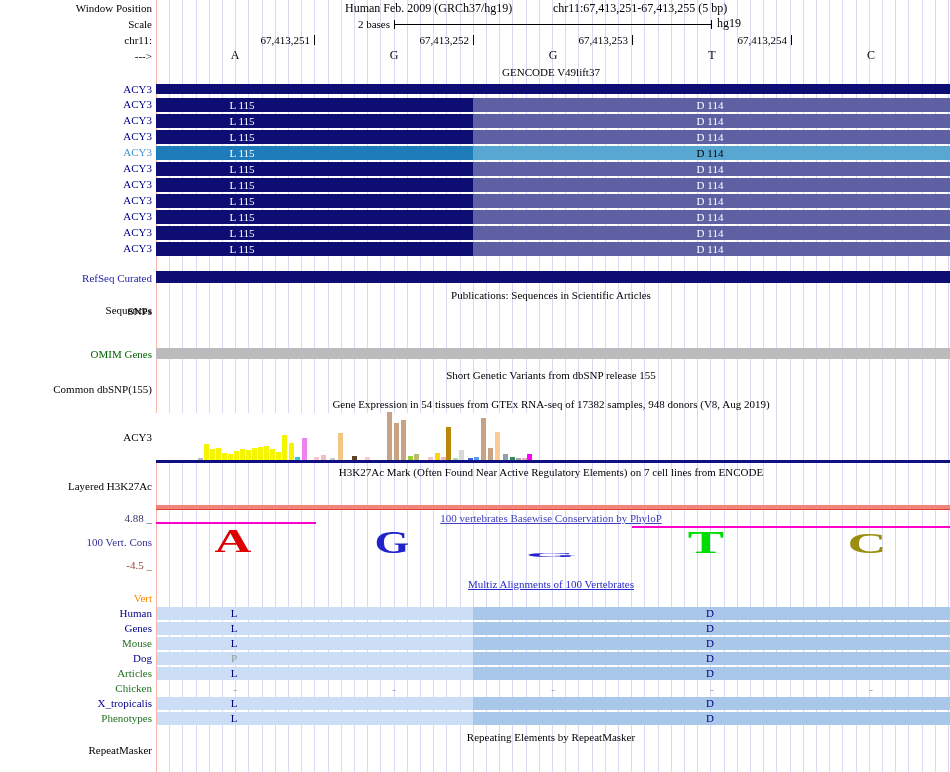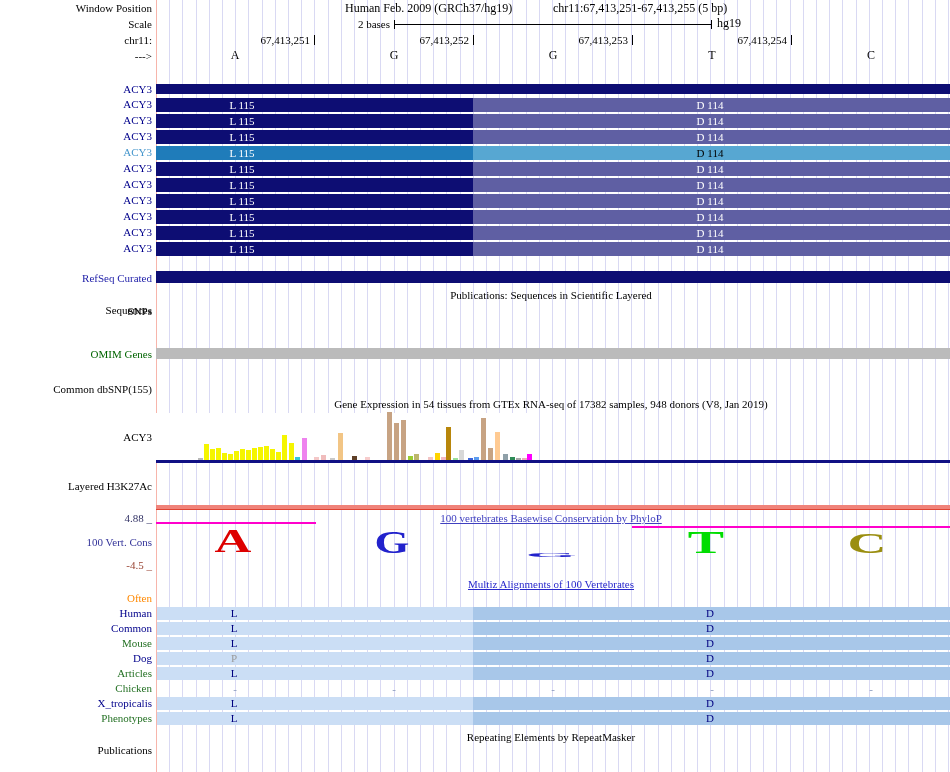--- a/index.html
+++ b/index.html
@@ -40,55 +40,58 @@
   <div class="lbl" style="top:18px">Scale</div>
   <div class="num" style="left:310px;top:18px;width:80px">2 bases</div>
   <div class="hline" style="left:394px;top:24px;width:318px"></div>
   <div class="vtick" style="left:394px;top:20px;height:9px"></div>
   <div class="vtick" style="left:711px;top:20px;height:9px"></div>
   <div class="htext" style="left:717px;top:17px">hg19</div>
 
   <div class="lbl" style="top:34px">chr11:</div>
   <div class="lbl" style="top:50px">---&gt;</div>
 
+  <div class="title" style="top:66px">GENCODE V49lift37</div>
   <div class="lbl" style="top:83px;color:#00008b">ACY3</div>
   <div class="bar" style="top:84px;height:10px;background:#0d0d73"></div>
 
   <div class="lbl" style="top:272px;color:#2222aa">RefSeq Curated</div>
   <div class="bar" style="top:271px;height:12px;background:#0d0d73"></div>
 
-  <div class="title" style="top:289px">Publications: Sequences in Scientific Layered</div>
+  <div class="title" style="top:289px">Publications: Sequences in Scientific Articles</div>
   <div class="lbl" style="top:304px">Sequences</div>
   <div class="lbl" style="top:305px">SNPs</div>
 
   <div class="lbl" style="top:348px;color:#006400">OMIM Genes</div>
   <div class="bar" style="top:348px;height:11px;background:#bbbbbb"></div>
 
+  <div class="title" style="top:369px">Short Genetic Variants from dbSNP release 155</div>
   <div class="lbl" style="top:383px">Common dbSNP(155)</div>
 
-  <div class="title" style="top:398px">Gene Expression in 54 tissues from GTEx RNA-seq of 17382 samples, 948 donors (V8, Jan 2019)</div>
+  <div class="title" style="top:398px">Gene Expression in 54 tissues from GTEx RNA-seq of 17382 samples, 948 donors (V8, Aug 2019)</div>
   <div style="position:absolute;left:156px;top:413px;width:378px;height:47px;background:#fff"></div>
   <div class="lbl" style="top:431px">ACY3</div>
   <div class="bar" style="top:460px;height:3px;background:#101084"></div>
 
+  <div class="title" style="top:466px">H3K27Ac Mark (Often Found Near Active Regulatory Elements) on 7 cell lines from ENCODE</div>
   <div class="lbl" style="top:480px">Layered H3K27Ac</div>
   <div class="bar" style="top:505px;height:4px;background:#f0837a;border-bottom:1px solid #de4433"></div>
 
   <div class="lbl" style="top:512px;color:#333366">4.88 _</div>
   <div class="title u" style="top:512px;color:#4040c0">100 vertebrates Basewise Conservation by PhyloP</div>
   <div style="position:absolute;left:156px;top:522px;width:160px;height:2px;background:#ff00cc"></div>
   <div style="position:absolute;left:632px;top:526px;width:318px;height:2px;background:#ff00cc"></div>
   <div class="lbl" style="top:536px;color:#333399">100 Vert. Cons</div>
   <div class="lbl" style="top:559px;color:#994433">-4.5 _</div>
 
   <div class="title u" style="top:578px;color:#2929cc">Multiz Alignments of 100 Vertebrates</div>
-  <div class="lbl" style="top:592px;color:#ff8800">Often</div>
+  <div class="lbl" style="top:592px;color:#ff8800">Vert</div>
 
   <div class="title" style="top:731px">Repeating Elements by RepeatMasker</div>
-  <div class="lbl" style="top:744px">Publications</div>
+  <div class="lbl" style="top:744px">RepeatMasker</div>
 <div class="num" style="top: 34px; left: 230px; width: 80px;">67,413,251</div>
     <div class="tick" style="top: 35px; left: 314px;"></div>
     <div class="num" style="top: 34px; left: 389px; width: 80px;">67,413,252</div>
     <div class="tick" style="top: 35px; left: 473px;"></div>
     <div class="num" style="top: 34px; left: 548px; width: 80px;">67,413,253</div>
     <div class="tick" style="top: 35px; left: 632px;"></div>
     <div class="num" style="top: 34px; left: 707px; width: 80px;">67,413,254</div>
     <div class="tick" style="top: 35px; left: 791px;"></div>
     <div class="base" style="top: 49px; left: 235px;">A</div>
     <div class="base" style="top: 49px; left: 394px;">G</div>
@@ -193,21 +196,21 @@
     <div class="consletter" style="left: 233px; bottom: 214px; font-size: 34px; color: rgb(221, 0, 0); transform: translateX(-50%) scale(1.5, 1);">A</div>
     <div class="consletter" style="left: 392px; bottom: 214px; font-size: 32px; color: rgb(34, 34, 204); transform: translateX(-50%) scale(1.4, 1);">G</div>
     <div class="consletter" style="left: 551px; bottom: 214px; font-size: 30px; color: rgb(34, 34, 204); transform: translateX(-50%) scale(2.2, 0.18);">G</div>
     <div class="consletter" style="left: 706px; bottom: 214px; font-size: 32px; color: rgb(0, 221, 0); transform: translateX(-50%) scale(1.7, 1);">T</div>
     <div class="consletter" style="left: 867px; bottom: 214px; font-size: 30px; color: rgb(154, 142, 16); transform: translateX(-50%) scale(1.8, 0.95);">C</div>
     <div class="lbl" style="top: 607px; color: rgb(0, 0, 139);">Human</div>
     <div class="aband" style="left: 157px; top: 607px; width: 316px; background: rgb(203, 222, 245);"></div>
     <div class="aband" style="left: 473px; top: 607px; width: 477px; background: rgb(168, 199, 233);"></div>
     <div class="aletter" style="left: 234px; top: 607px; color: rgb(0, 0, 128);">L</div>
     <div class="aletter" style="left: 710px; top: 607px; color: rgb(0, 0, 128);">D</div>
-    <div class="lbl" style="top: 622px; color: rgb(0, 0, 139);">Common</div>
+    <div class="lbl" style="top: 622px; color: rgb(0, 0, 139);">Genes</div>
     <div class="aband" style="left: 157px; top: 622px; width: 316px; background: rgb(203, 222, 245);"></div>
     <div class="aband" style="left: 473px; top: 622px; width: 477px; background: rgb(168, 199, 233);"></div>
     <div class="aletter" style="left: 234px; top: 622px; color: rgb(0, 0, 128);">L</div>
     <div class="aletter" style="left: 710px; top: 622px; color: rgb(0, 0, 128);">D</div>
     <div class="lbl" style="top: 637px; color: rgb(35, 112, 35);">Mouse</div>
     <div class="aband" style="left: 157px; top: 637px; width: 316px; background: rgb(203, 222, 245);"></div>
     <div class="aband" style="left: 473px; top: 637px; width: 477px; background: rgb(168, 199, 233);"></div>
     <div class="aletter" style="left: 234px; top: 637px; color: rgb(0, 0, 128);">L</div>
     <div class="aletter" style="left: 710px; top: 637px; color: rgb(0, 0, 128);">D</div>
     <div class="lbl" style="top: 652px; color: rgb(0, 0, 139);">Dog</div>

